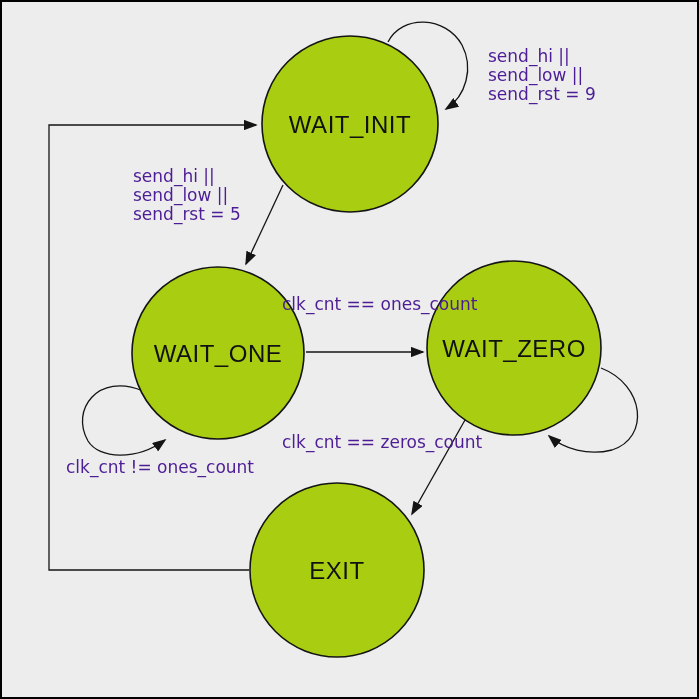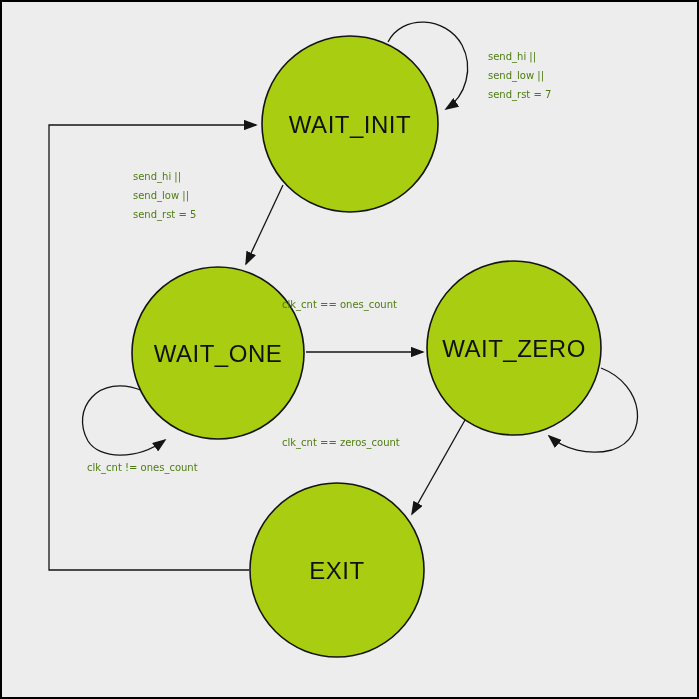--- a/index.html
+++ b/index.html
@@ -18,23 +18,23 @@
   .state-label{
     font-family:"Liberation Sans",sans-serif;
     font-size:24px;
     fill:#111;
     text-anchor:middle;
     letter-spacing:0.5px;
   }
   .tlabel{
     position:absolute;
     font-family:"DejaVu Sans",sans-serif;
-    font-size:10px;
+    font-size:17px;
     line-height:19px;
-    color:#4d7c0f;
+    color:#4c1d95;
     white-space:nowrap;
   }
 </style>
 </head>
 <body>
 
 <div class="frame">
 
   <svg width="695" height="695" viewBox="2 2 695 695">
     <defs>
@@ -71,29 +71,29 @@
       <text class="state-label" x="514" y="357">WAIT_ZERO</text>
 
       <circle class="state-circle" cx="337" cy="570" r="87" fill="#a9ce11"></circle>
       <text class="state-label" x="337" y="579">EXIT</text>
     </g>
   </svg>
 
   <div class="tlabel" style="left:486px;top:45px;">
     <div>send_hi ||</div>
     <div>send_low ||</div>
-    <div>send_rst = 7</div>
+    <div>send_rst = 9</div>
   </div>
 
   <div class="tlabel" style="left:131px;top:165px;">
     <div>send_hi ||</div>
     <div>send_low ||</div>
     <div>send_rst = 5</div>
   </div>
 
   <div class="tlabel" style="left:280px;top:268px;margin-top:25px;">clk_cnt == ones_count</div>
 
-  <div class="tlabel" style="left:85px;top:456px;">clk_cnt != ones_count</div>
+  <div class="tlabel" style="left:64px;top:456px;">clk_cnt != ones_count</div>
 
   <div class="tlabel" style="left:280px;top:431px;">clk_cnt == zeros_count</div>
 
 
 </div>
 
 </body></html>

